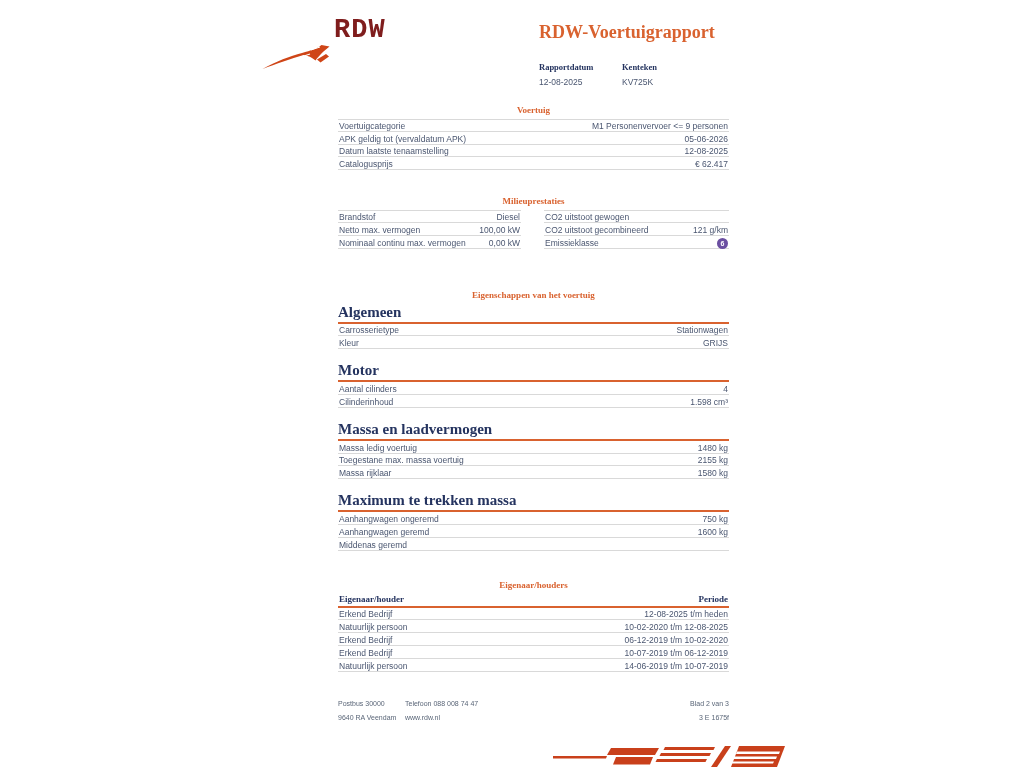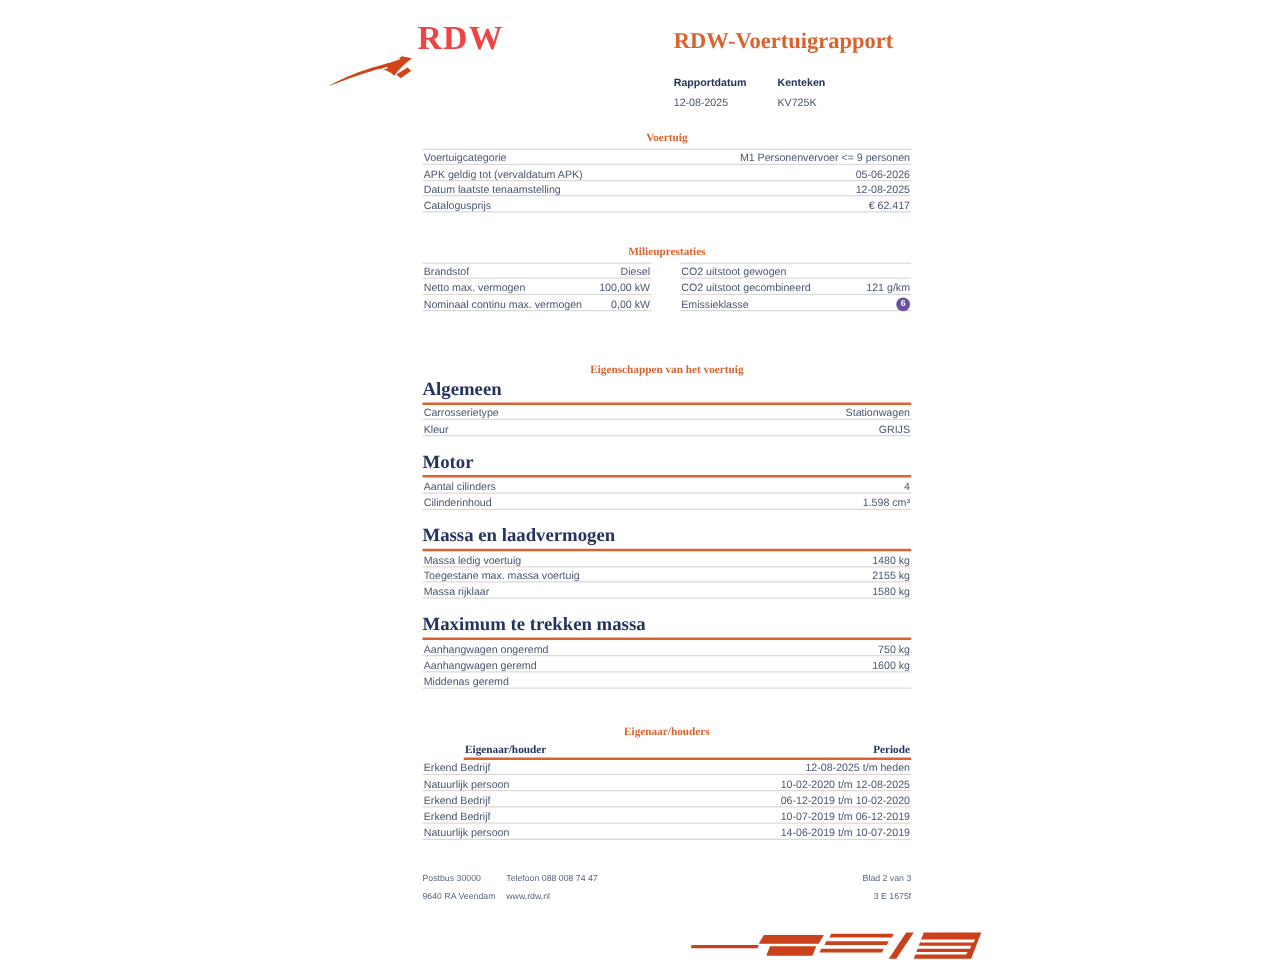--- a/index.html
+++ b/index.html
@@ -6,29 +6,29 @@
   html,body { margin:0; padding:0; }
   body {
     width:1024px; height:768px; background:#ffffff; position:relative;
     font-family:"Liberation Sans", sans-serif; overflow:hidden;
   }
   .abs { position:absolute; }
 
   
   .logo-bird { left:261px; top:26px; width:70px; height:47px; }
   .logo-text {
-    left:334px; top:15px; font-family:Liberation Serif, serif;
-    font-weight:bold; font-size:27px; color:#ef4444; letter-spacing:1px;
+    left:334px; top:15px; font-family:Liberation Mono, monospace;
+    font-weight:bold; font-size:27px; color:#7f1d1d; letter-spacing:1px;
   }
   .doc-title {
     left:539px; top:22px; font-family:"Liberation Serif", serif;
     font-weight:bold; font-size:18px; color:#d9622f;
   }
   .meta-label {
-    font-family:Liberation Sans, sans-serif; font-weight:bold;
+    font-family:Liberation Serif, serif; font-weight:bold;
     font-size:8.5px; color:#24335f;
   }
   .meta-value { font-size:8.5px; color:#4a5670; }
   .meta-rapportdatum { left:539px; top:56px; }
   .meta-kenteken   { left:622px; top:56px; }
   .meta-block .meta-value { display:block; margin-top:3px; }
 
   
   .content { left:338px; top:105px; width:391px; }
 
@@ -62,21 +62,21 @@
 
   .gap-26 { height:26px; }
   .gap-40 { height:41px; }
   .gap-13 { height:13px; }
   .gap-28 { height:29px; }
 
   .owner-head {
     display:flex; justify-content:space-between; align-items:flex-end;
     font-family:"Liberation Serif", serif; font-weight:bold;
     font-size:9px; color:#24335f; border-bottom:2px solid #d9622f;
-    padding:0 1px 2px 1px; margin-top:2px;margin-left:33px;
+    padding:0 1px 2px 1px; margin-top:2px;
   }
 
   
   .footer { left:338px; top:700px; width:391px; font-size:7px; color:#5a6678; }
   .footer-line { display:flex; margin-bottom:7px; position:relative; }
   .footer-col1 { width:67px; }
   .footer-col2 { flex:1; }
   .footer-right { text-align:right; }
 
   .bottom-graphic { left:553px; top:745px; width:232px; height:23px; }

